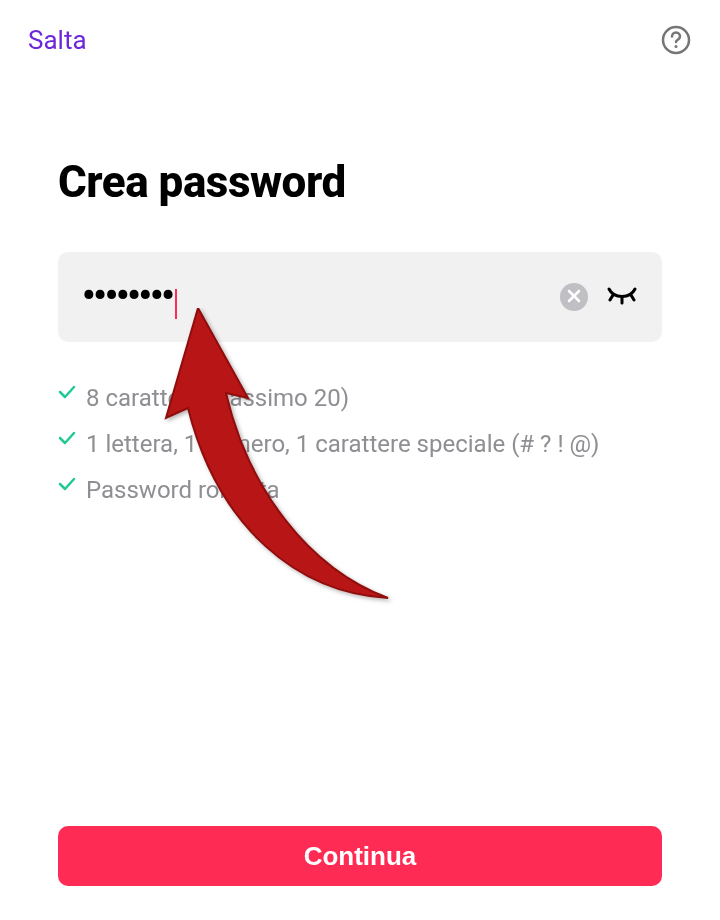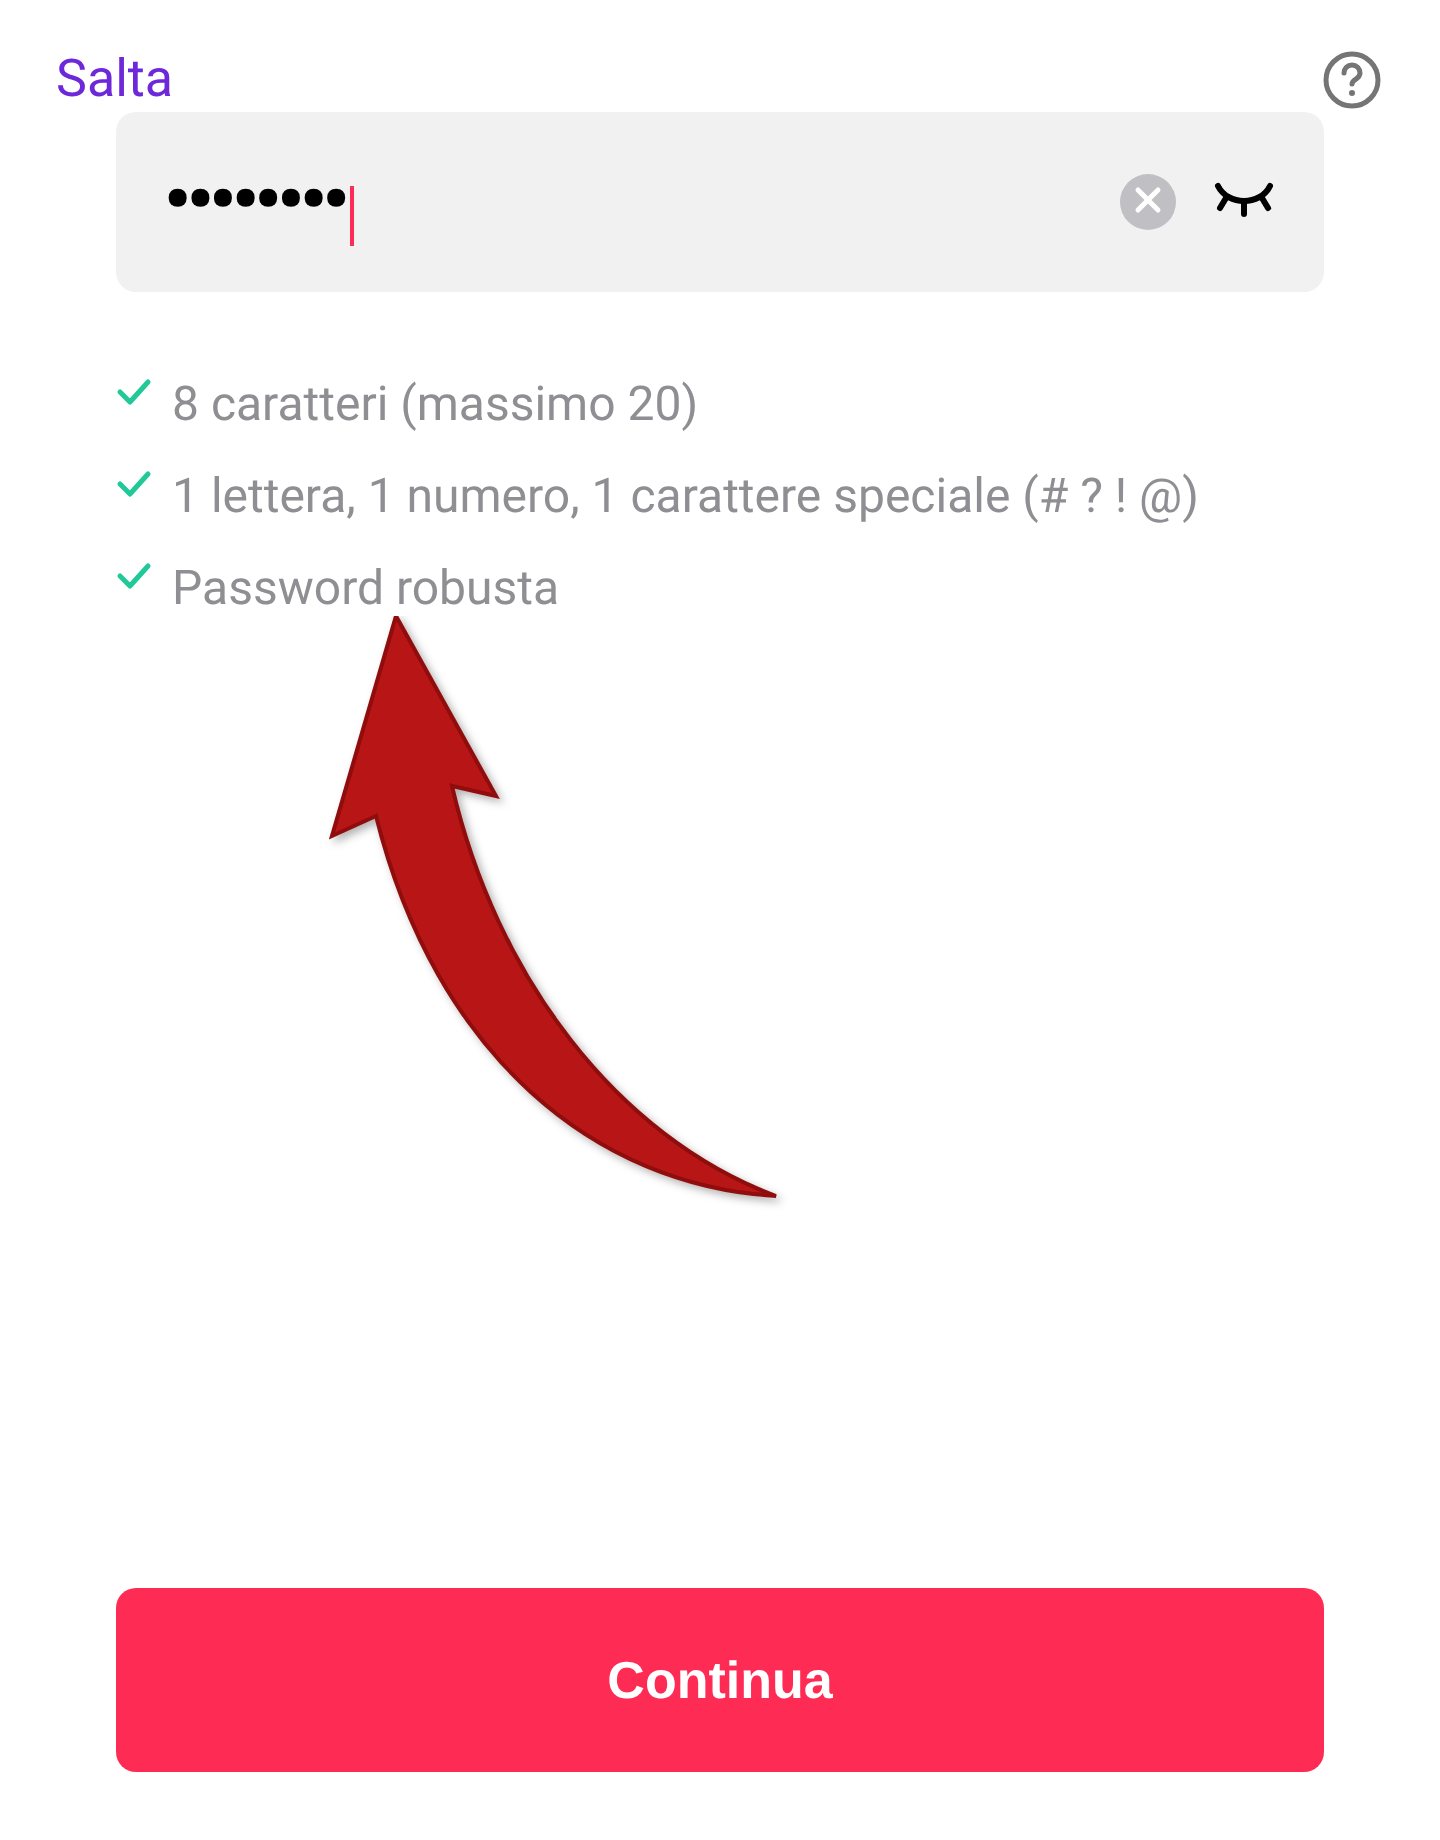--- a/index.html
+++ b/index.html
@@ -113,21 +113,21 @@
     .req-text {
       font-size: 24px;
       color: #8e8e93;
       line-height: 1.5;
     }
     .continue-btn {
       position: absolute;
       bottom: 34px;
       left: 58px;
       right: 58px;
-      height: 92px;
+      height: 60px;
       background: #fe2c55;
       border: none;
       border-radius: 10px;
       color: #fff;
       font-size: 26px;
       font-weight: 600;
       cursor: pointer;
     }
     .arrow-overlay {
       position: absolute;
@@ -144,20 +144,21 @@
   <div class="help-icon">
     <svg viewBox="0 0 32 32" fill="none">
       <circle cx="16" cy="16" r="13" stroke="#757575" stroke-width="2.5"></circle>
       <path d="M12 12.5c0-2.2 1.8-4 4-4s4 1.8 4 4c0 1.6-1 2.4-2.2 3.2-.9.6-1.8 1.2-1.8 2.3" stroke="#757575" stroke-width="2.5" stroke-linecap="round"></path>
       <circle cx="16" cy="22.5" r="1.5" fill="#757575"></circle>
     </svg>
   </div>
 </div>
 
 <div class="content">
+  <h1 class="title">Crea password</h1>
 
   <div class="input-wrapper">
     <div>
       <span class="dots">••••••••</span><span class="caret"></span>
     </div>
     <div style="flex:1"></div>
     <div class="clear-btn">
       <span>
         <svg viewBox="0 0 14 14">
           <path d="M2 2 L12 12 M12 2 L2 12" stroke="#fff" stroke-width="2.5" stroke-linecap="round"></path>

